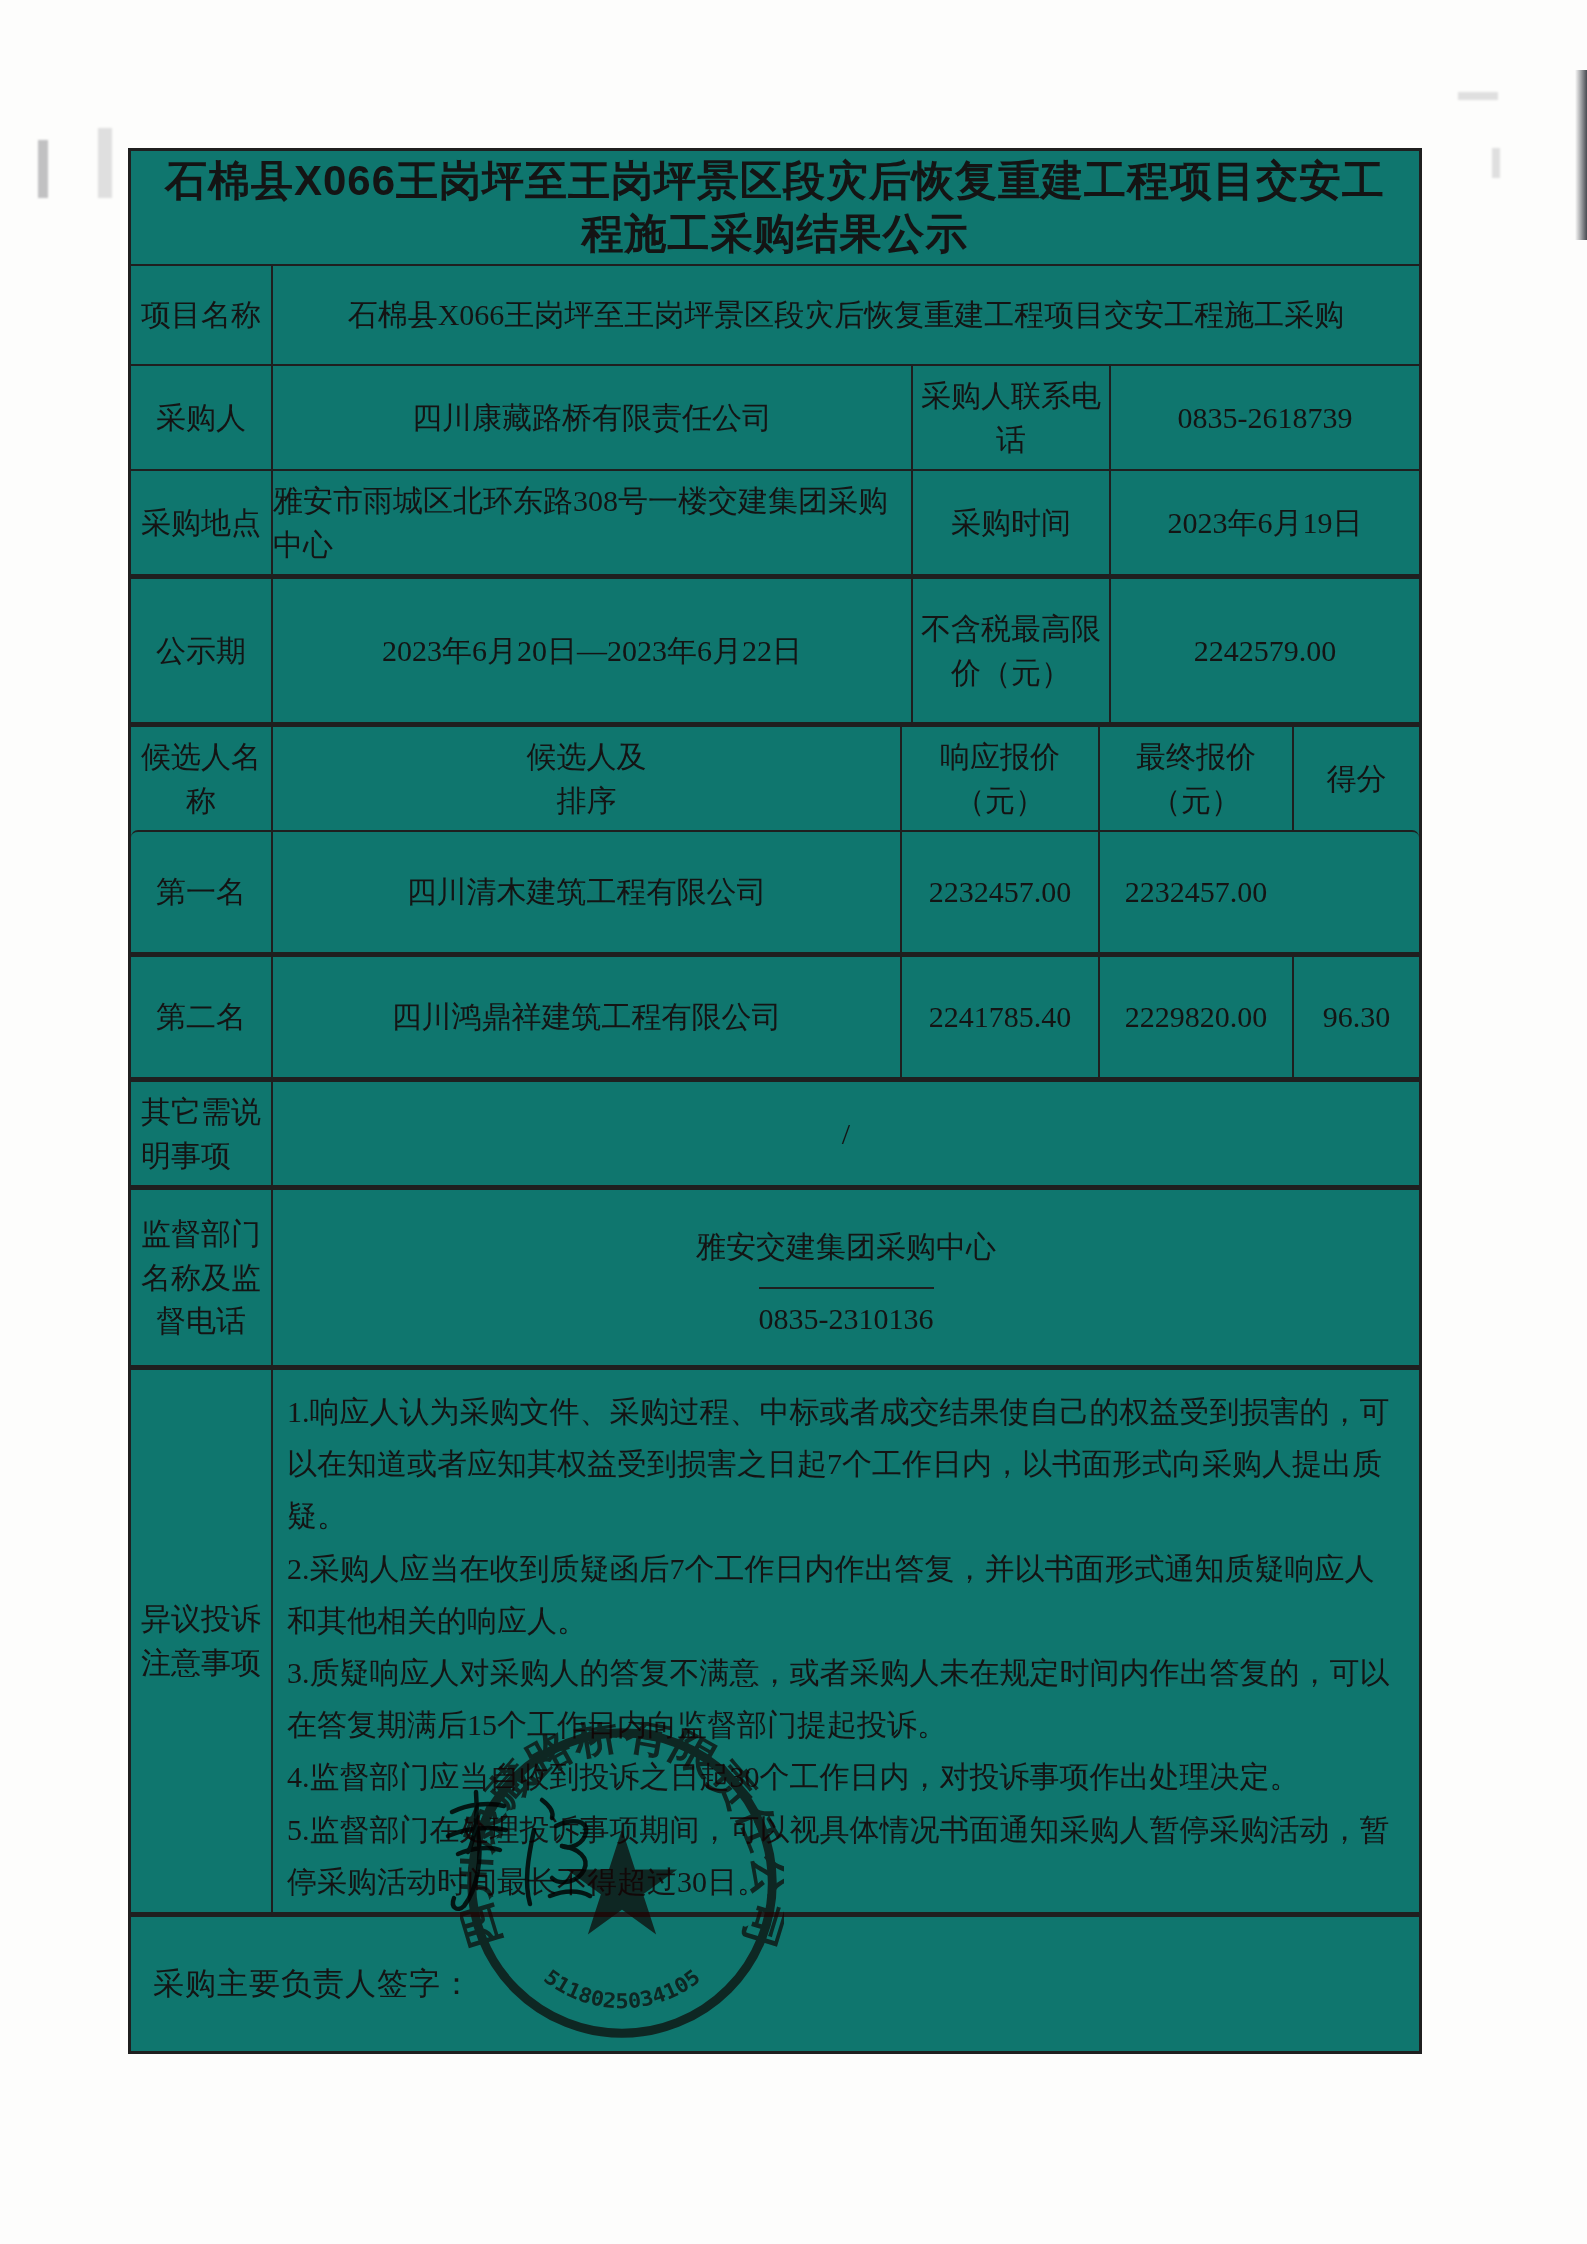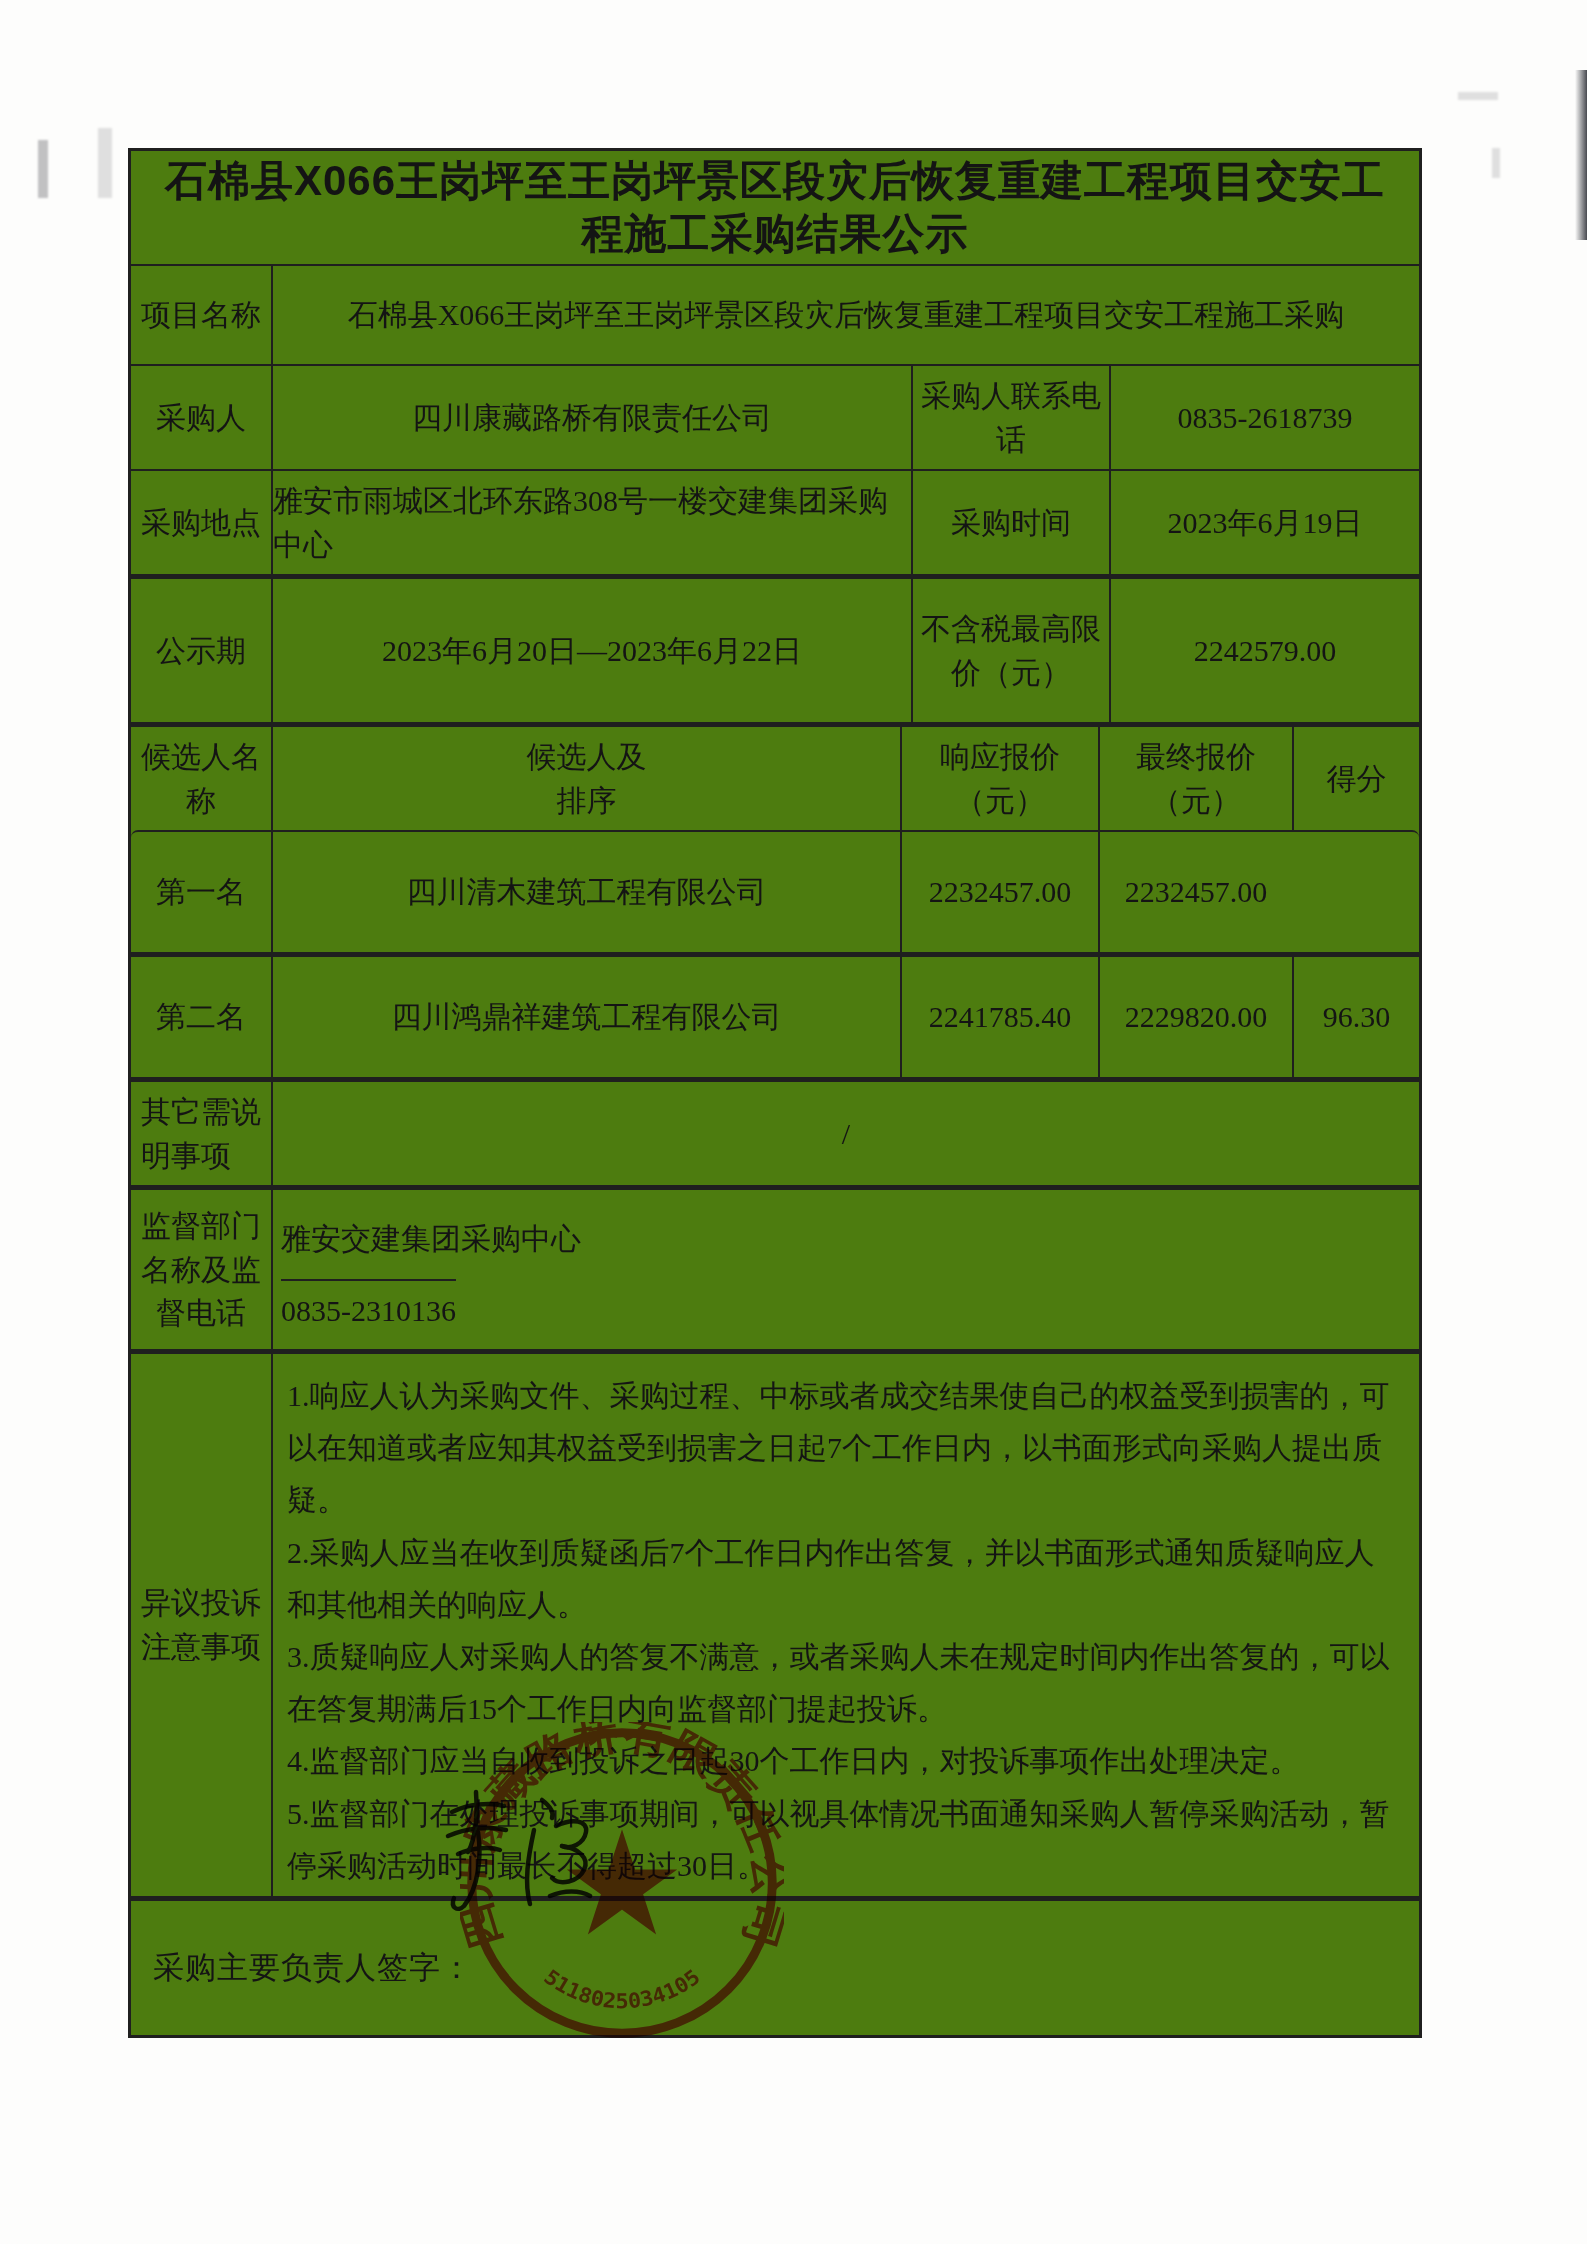--- a/index.html
+++ b/index.html
@@ -13,21 +13,21 @@
     width:1587px;height:2244px;position:relative;overflow:hidden;
     font-family:"Liberation Serif","DejaVu Serif",serif;
     color:var(--ink);
     background:#fdfdfc;
   }
 
   
   .doc-table{
     position:absolute;left:128px;top:148px;width:1294px;
     border:3px solid var(--line);
-    background:#4d7c0f;
+    background:#0f766e;
   }
   .row{border-top:2px solid var(--line);}
   .row:first-child{border-top:none;}
   .row.thick{border-top-width:5px;}
 
   .title-row{
     min-height:101px;display:flex;align-items:center;justify-content:center;
     text-align:center;padding:4px 14px;
     font-family:"Liberation Sans","DejaVu Sans",sans-serif;
     font-weight:700;font-size:42px;line-height:1.25;letter-spacing:1px;
@@ -49,21 +49,21 @@
 
   .h-project{min-height:100px;}
   .h-purchaser{min-height:103px;}
   .h-location{min-height:105px;}
   .h-publicity{min-height:148px;}
   .h-chead{min-height:82px;}
   .h-cand1{min-height:122px;border-radius:7px;}
   .h-cand2{min-height:125px;}
   .h-other{min-height:82px;}
 
-  .sup-right{display:flex;flex-direction:column;padding:8px;align-items:flex-start;}
+  .sup-right{display:flex;flex-direction:column;padding:16px;align-items:center;}
   .subrow{
     display:flex;align-items:center;justify-content:center;
     min-height:81px;font-size:30px;
   }
   .subrow + .subrow{border-top:2px solid var(--line);min-height:62px;}
 
   .h-complaint{min-height:531px;}
   .complaint-body{
     flex-direction:column;justify-content:center;align-items:flex-start;
     text-align:left;padding:16px 26px 4px 14px;font-family:Liberation Serif, serif;

